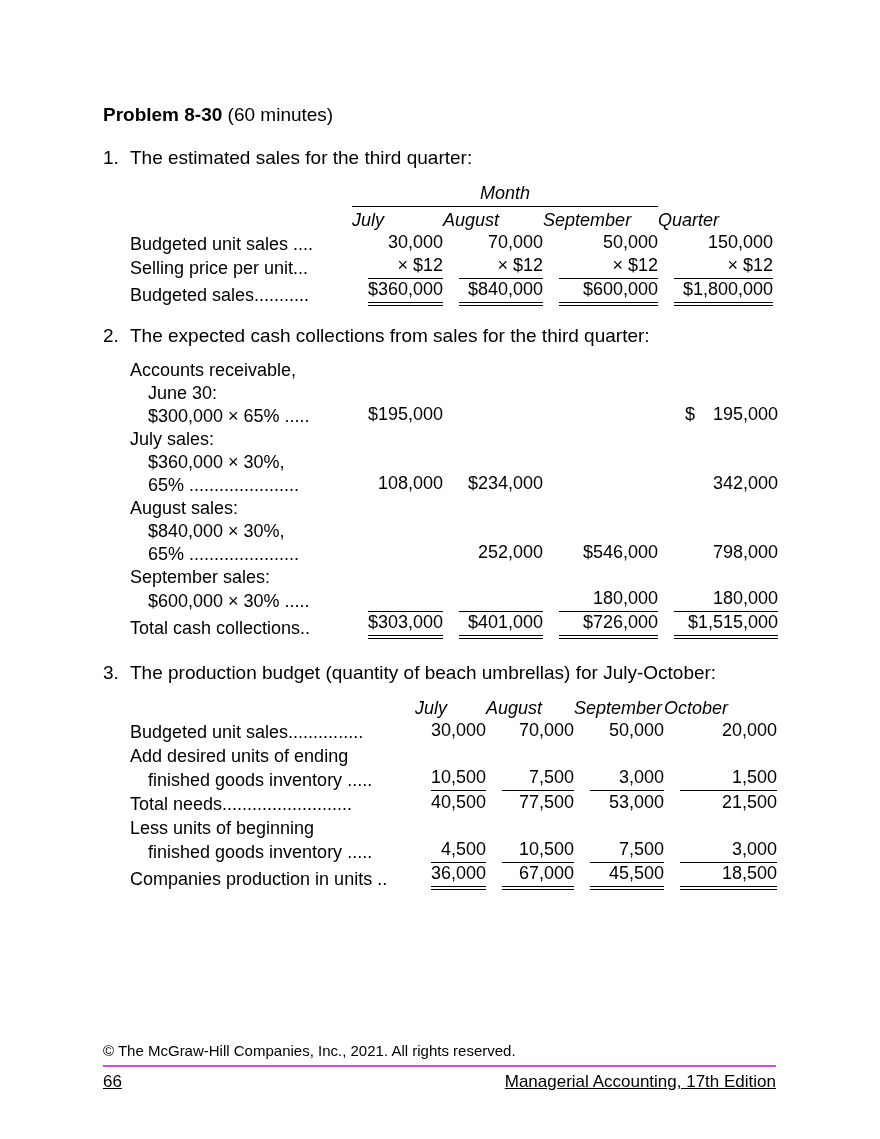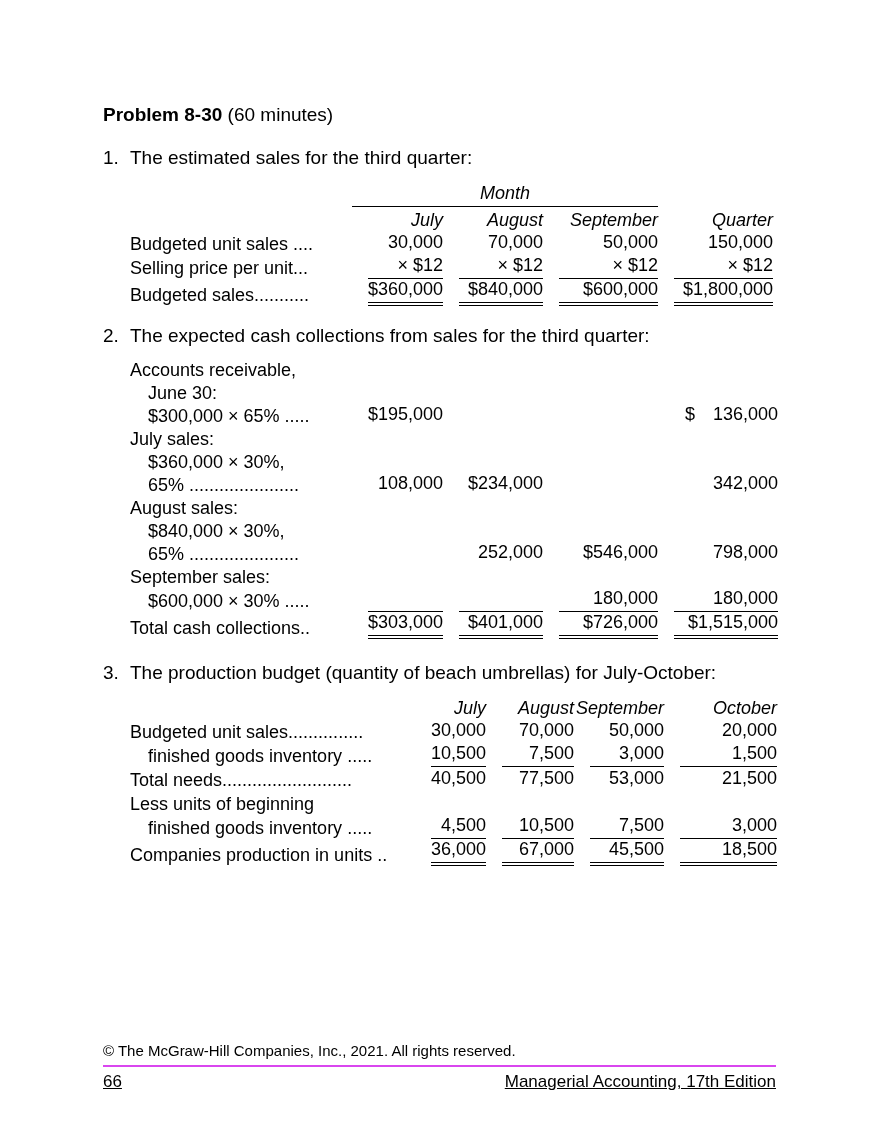--- a/index.html
+++ b/index.html
@@ -18,21 +18,21 @@
   .t td { padding: 0; vertical-align: bottom; white-space: nowrap; }
   .t1 td { height: 24px; }
   .t2 td { height: 23px; margin-top: 15px; }
   .t3 td { height: 24px; }
   .t td.lbl { text-align: left; }
   .t td.ind { padding-left: 18px; }
   .t td.n { text-align: right; padding-left: 16px; }
   .t td.n .val { display: block; min-height: 22px; padding-bottom: 1px; white-space: pre; }
   tr.u td.n .val { border-bottom: 1.5px solid #000; }
   tr.uu td.n .val { border-bottom: 4px double #000; }
-  tr.hdr td { font-style: italic; text-align: right; }
+  tr.hdr td { font-style: italic; text-align: left; }
   td.month { font-style: italic; text-align: center; border-bottom: 1.5px solid #000; padding-bottom: 2px; margin-top: 41px; }
   .footer { width: 673px; }
   .fcopy { font-size: 15px; padding-bottom: 6px; border-bottom: 2px solid #d946ef; }
   .fbot { display: flex; justify-content: space-between; font-size: 17px; padding-top: 5px; text-decoration: underline; }
 </style>
 </head>
 <body>
 
 <div class="abs title" style="top:104px">
   <span class="b">Problem 8-30</span><span> (60 minutes)</span>
@@ -146,21 +146,21 @@
       <td class="n">
             <span class="val">$195,000</span>
           </td>
       <td class="n">
             <span class="val"></span>
           </td>
       <td class="n">
             <span class="val"></span>
           </td>
       <td class="n">
-            <span class="val">$  136,000</span>
+            <span class="val">$  195,000</span>
           </td>
     </tr>
     <tr>
       <td class="lbl">July sales:</td>
       <td class="n"></td>
           <td class="n"></td>
           <td class="n"></td>
           <td class="n"></td>
     </tr>
     <tr>
@@ -284,20 +284,27 @@
       <td class="n">
             <span class="val">70,000</span>
           </td>
       <td class="n">
             <span class="val">50,000</span>
           </td>
       <td class="n">
             <span class="val">20,000</span>
           </td>
     </tr>
+    <tr>
+      <td class="lbl">Add desired units of ending</td>
+      <td class="n"></td>
+          <td class="n"></td>
+          <td class="n"></td>
+          <td class="n"></td>
+    </tr>
     <tr class="u">
       <td class="lbl ind">finished goods inventory .....</td>
       <td class="n">
             <span class="val">10,500</span>
           </td>
       <td class="n">
             <span class="val">7,500</span>
           </td>
       <td class="n">
             <span class="val">3,000</span>

